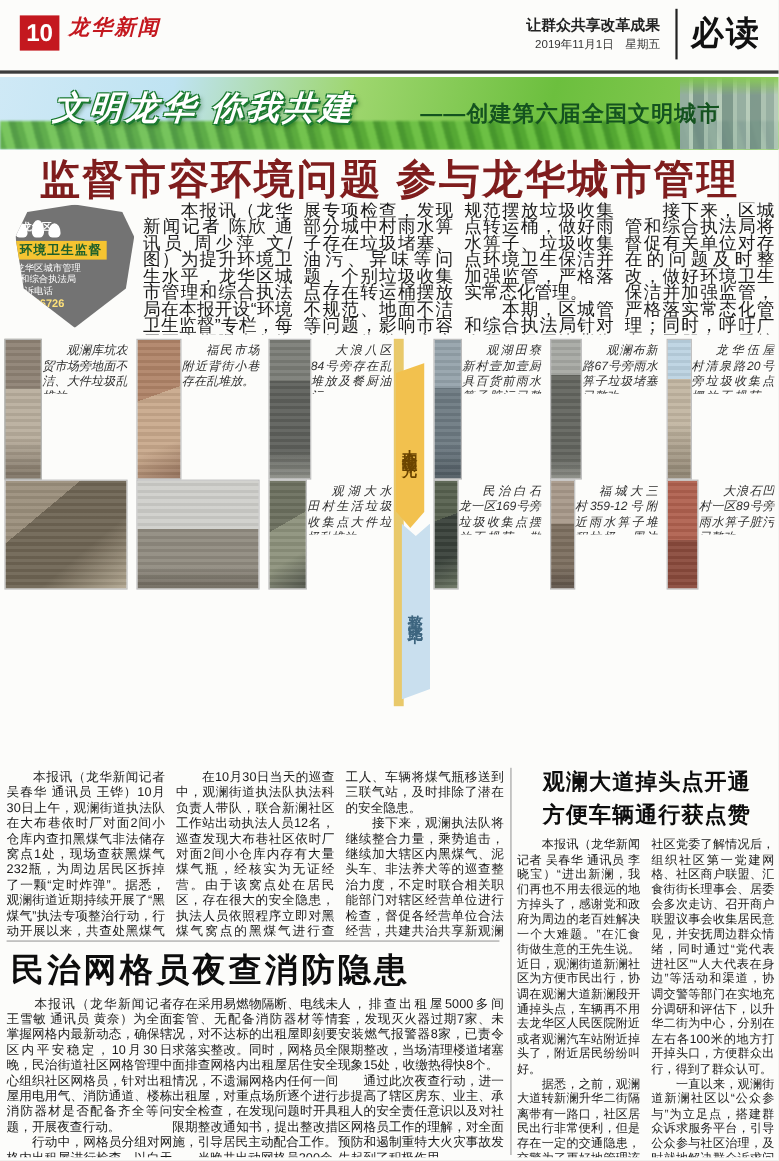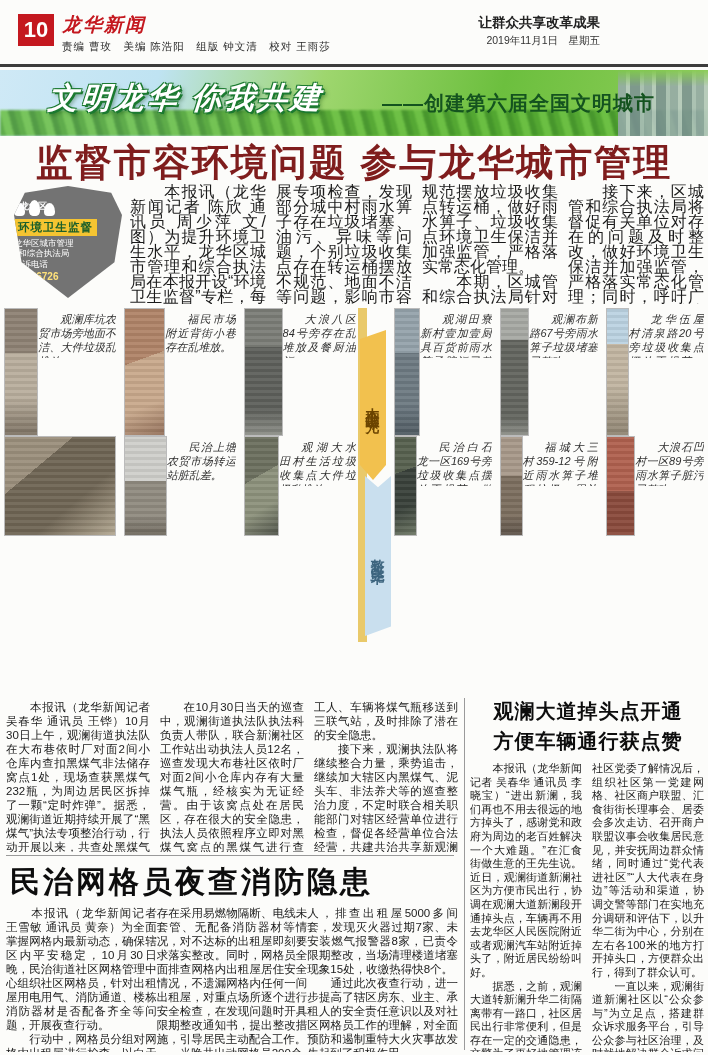--- a/index.html
+++ b/index.html
@@ -108,23 +108,23 @@
   .road-cols{position:absolute;left:470px;top:762px;width:234px;height:290px;display:flex;gap:10px;}
   .road-cols .news-col{font-size:11px;line-height:13.6px;}
 </style>
 </head>
 <body>
 
 <div id="page">
 
   <div class="pagenum">10</div>
   <div class="masthead">龙华新闻</div>
-  <div class="credits">责编 曹玫　美编 陈浩阳　组版 钟文清　校对 王雨莎</div>
   <div class="slogan">让群众共享改革成果</div>
   <div class="date">2019年11月1日　星期五</div>
+  <div class="section-badge">必读</div>
   <div class="header-rule"></div>
 
   <div class="banner">
     <div class="buildings"></div>
     <div class="banner-title">文明龙华 你我共建</div>
     <div class="banner-sub">——创建第六届全国文明城市</div>
   </div>
 
   <div class="main-headline">监督市容环境问题 参与龙华城市管理</div>
 
@@ -162,21 +162,20 @@
     </div>
     <div class="cell">
       <div class="photo p3"></div>
       <div class="caption">大浪八区84号旁存在乱堆放及餐厨油污。</div>
     </div>
     <div class="cell row2">
       <div class="photo p4"></div>
     </div>
     <div class="cell row2">
       <div class="photo p5"></div>
-      <div class="caption">民治上塘农贸市场转运站脏乱差。</div>
     </div>
     <div class="cell row2">
       <div class="photo p6"></div>
       <div class="caption">观湖大水田村生活垃圾收集点大件垃圾乱堆放。</div>
     </div>
   </div>
 
   <div class="ribbon">
     <div class="ribbon-back"></div>
     <div class="ribbon-top">

